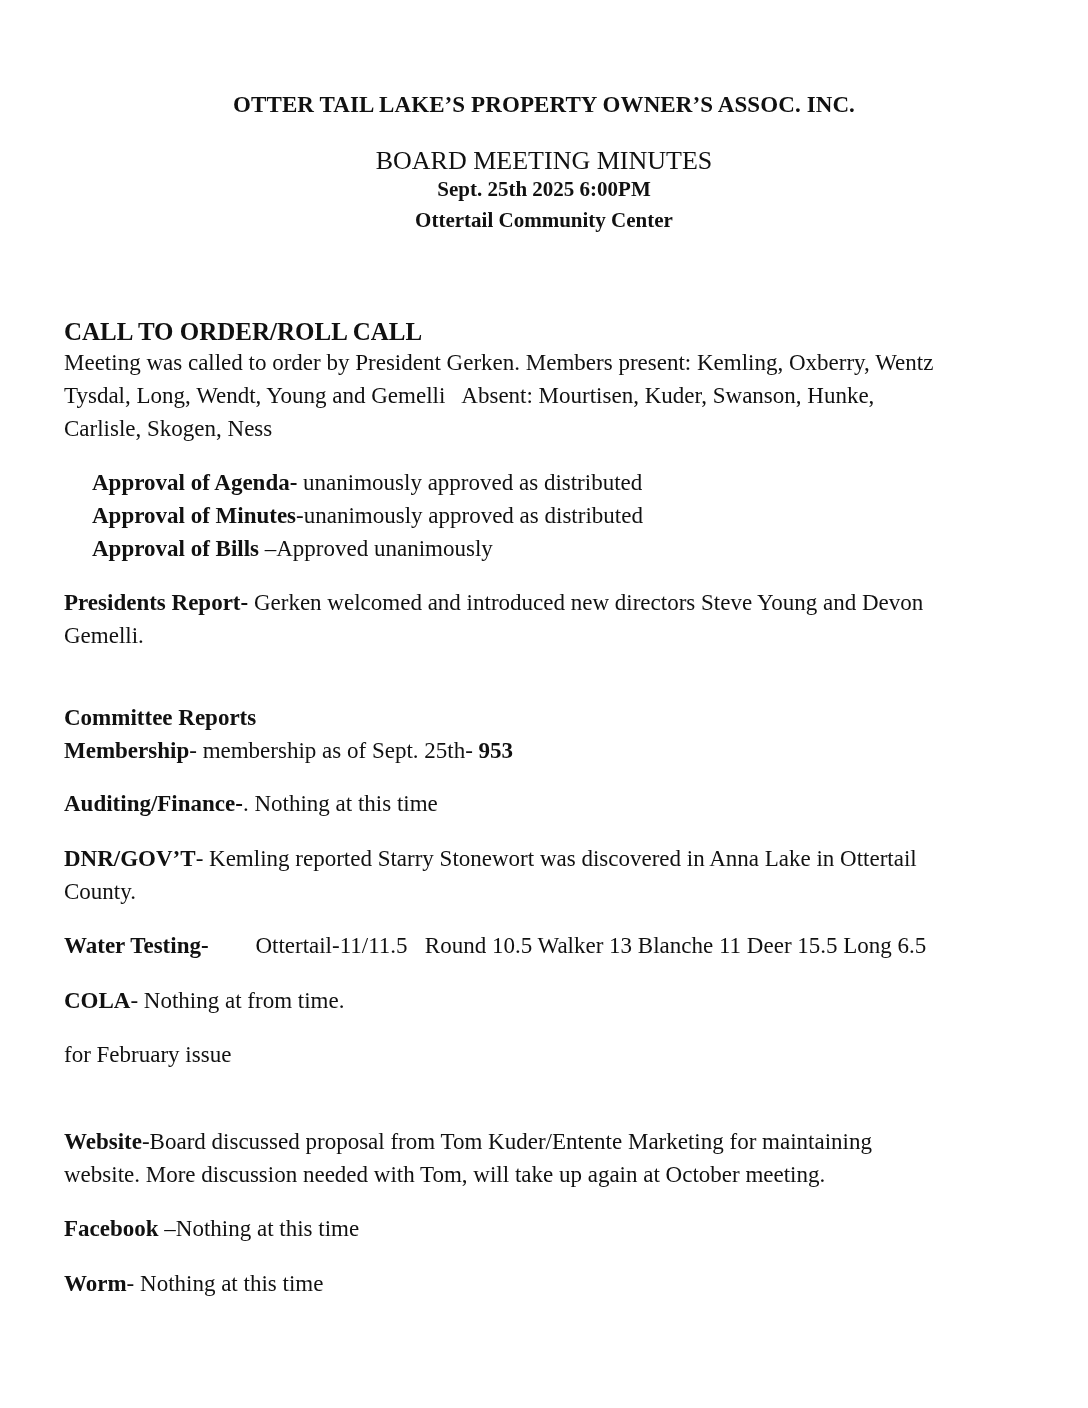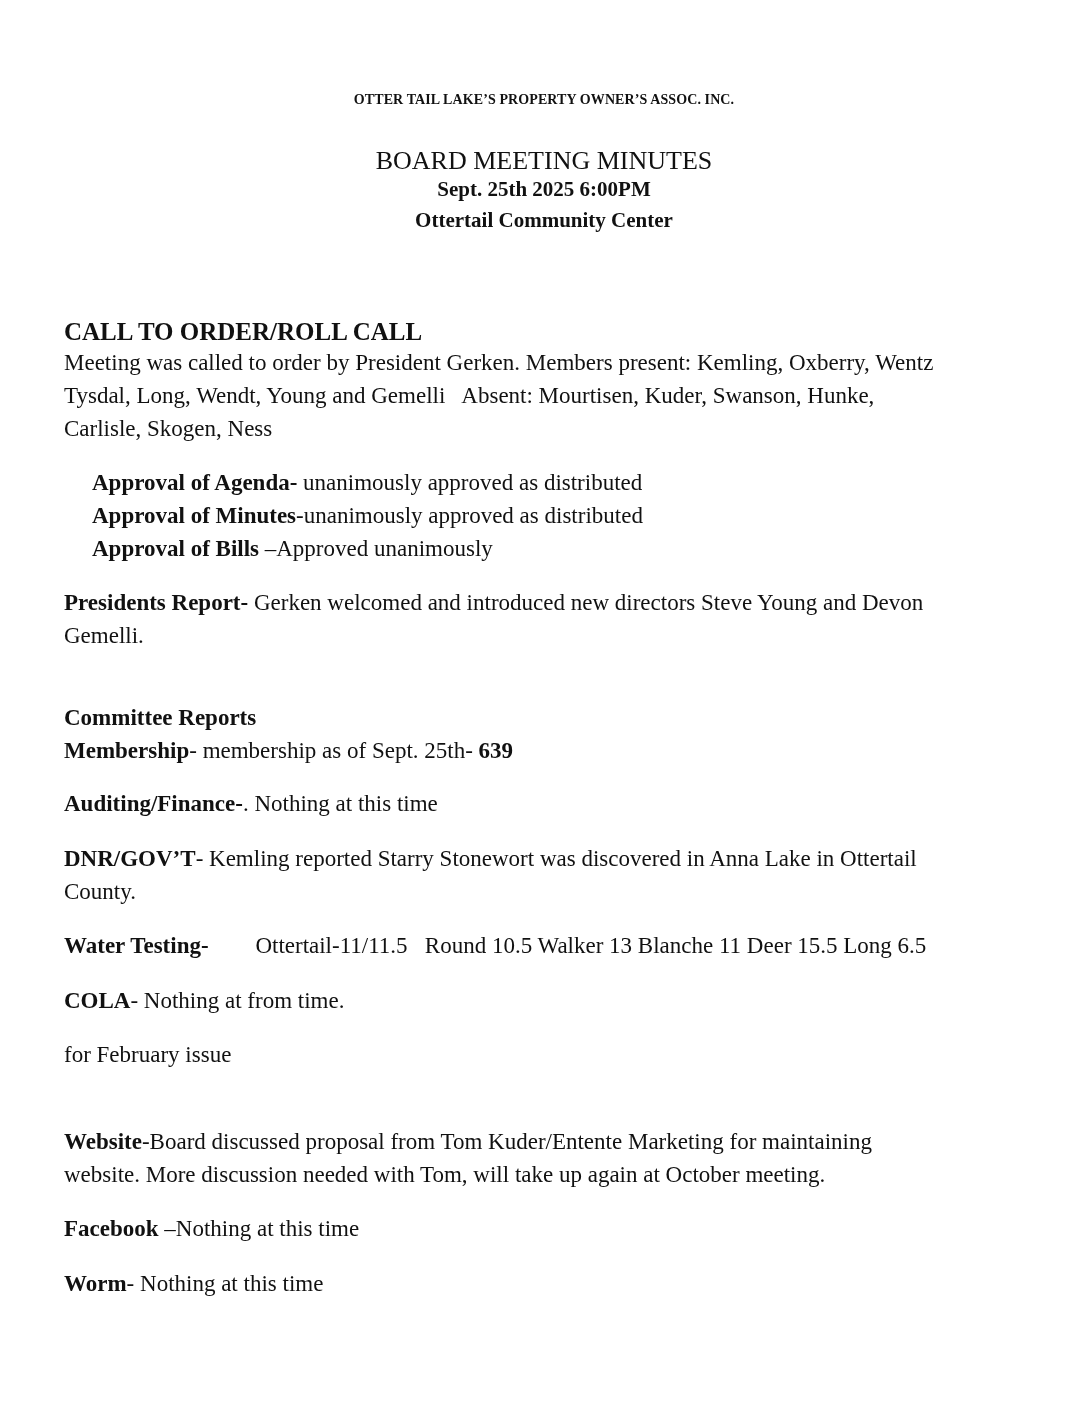--- a/index.html
+++ b/index.html
@@ -23,21 +23,21 @@
     }
     .center {
       position: absolute;
       left: 0;
       width: 1088px;
       text-align: center;
       white-space: nowrap;
     }
     .org-title {
       top: 92px;
-      font-size: 14px;
+      font-size: 23px;
       font-weight: bold;
       letter-spacing: 0.1px;
     }
     .doc-title {
       top: 146px;
       font-size: 26px;
       font-weight: normal;
     }
     .doc-date {
       top: 177px;
@@ -96,21 +96,21 @@
   <div class="block" style="top:586px;">
     <span class="line">
       <span class="b">Presidents Report-</span><span style="white-space:pre;"> Gerken welcomed and introduced new directors Steve Young and Devon</span>
     </span>
     <span class="line">Gemelli.</span>
   </div>
 
   <div class="block" style="top:701px;">
     <span class="line b">Committee Reports</span>
     <span class="line">
-      <span class="b">Membership</span><span style="white-space:pre;">- membership as of Sept. 25th- </span><span class="b">639</span>
+      <span class="b">Membership</span><span style="white-space:pre;">- membership as of Sept. 25th- </span><span class="b">953</span>
     </span>
   </div>
 
   <div class="block" style="top:787px;">
     <span class="line">
       <span class="b">Auditing/Finance-</span><span>. Nothing at this time</span>
     </span>
   </div>
 
   <div class="block" style="top:842px;">

